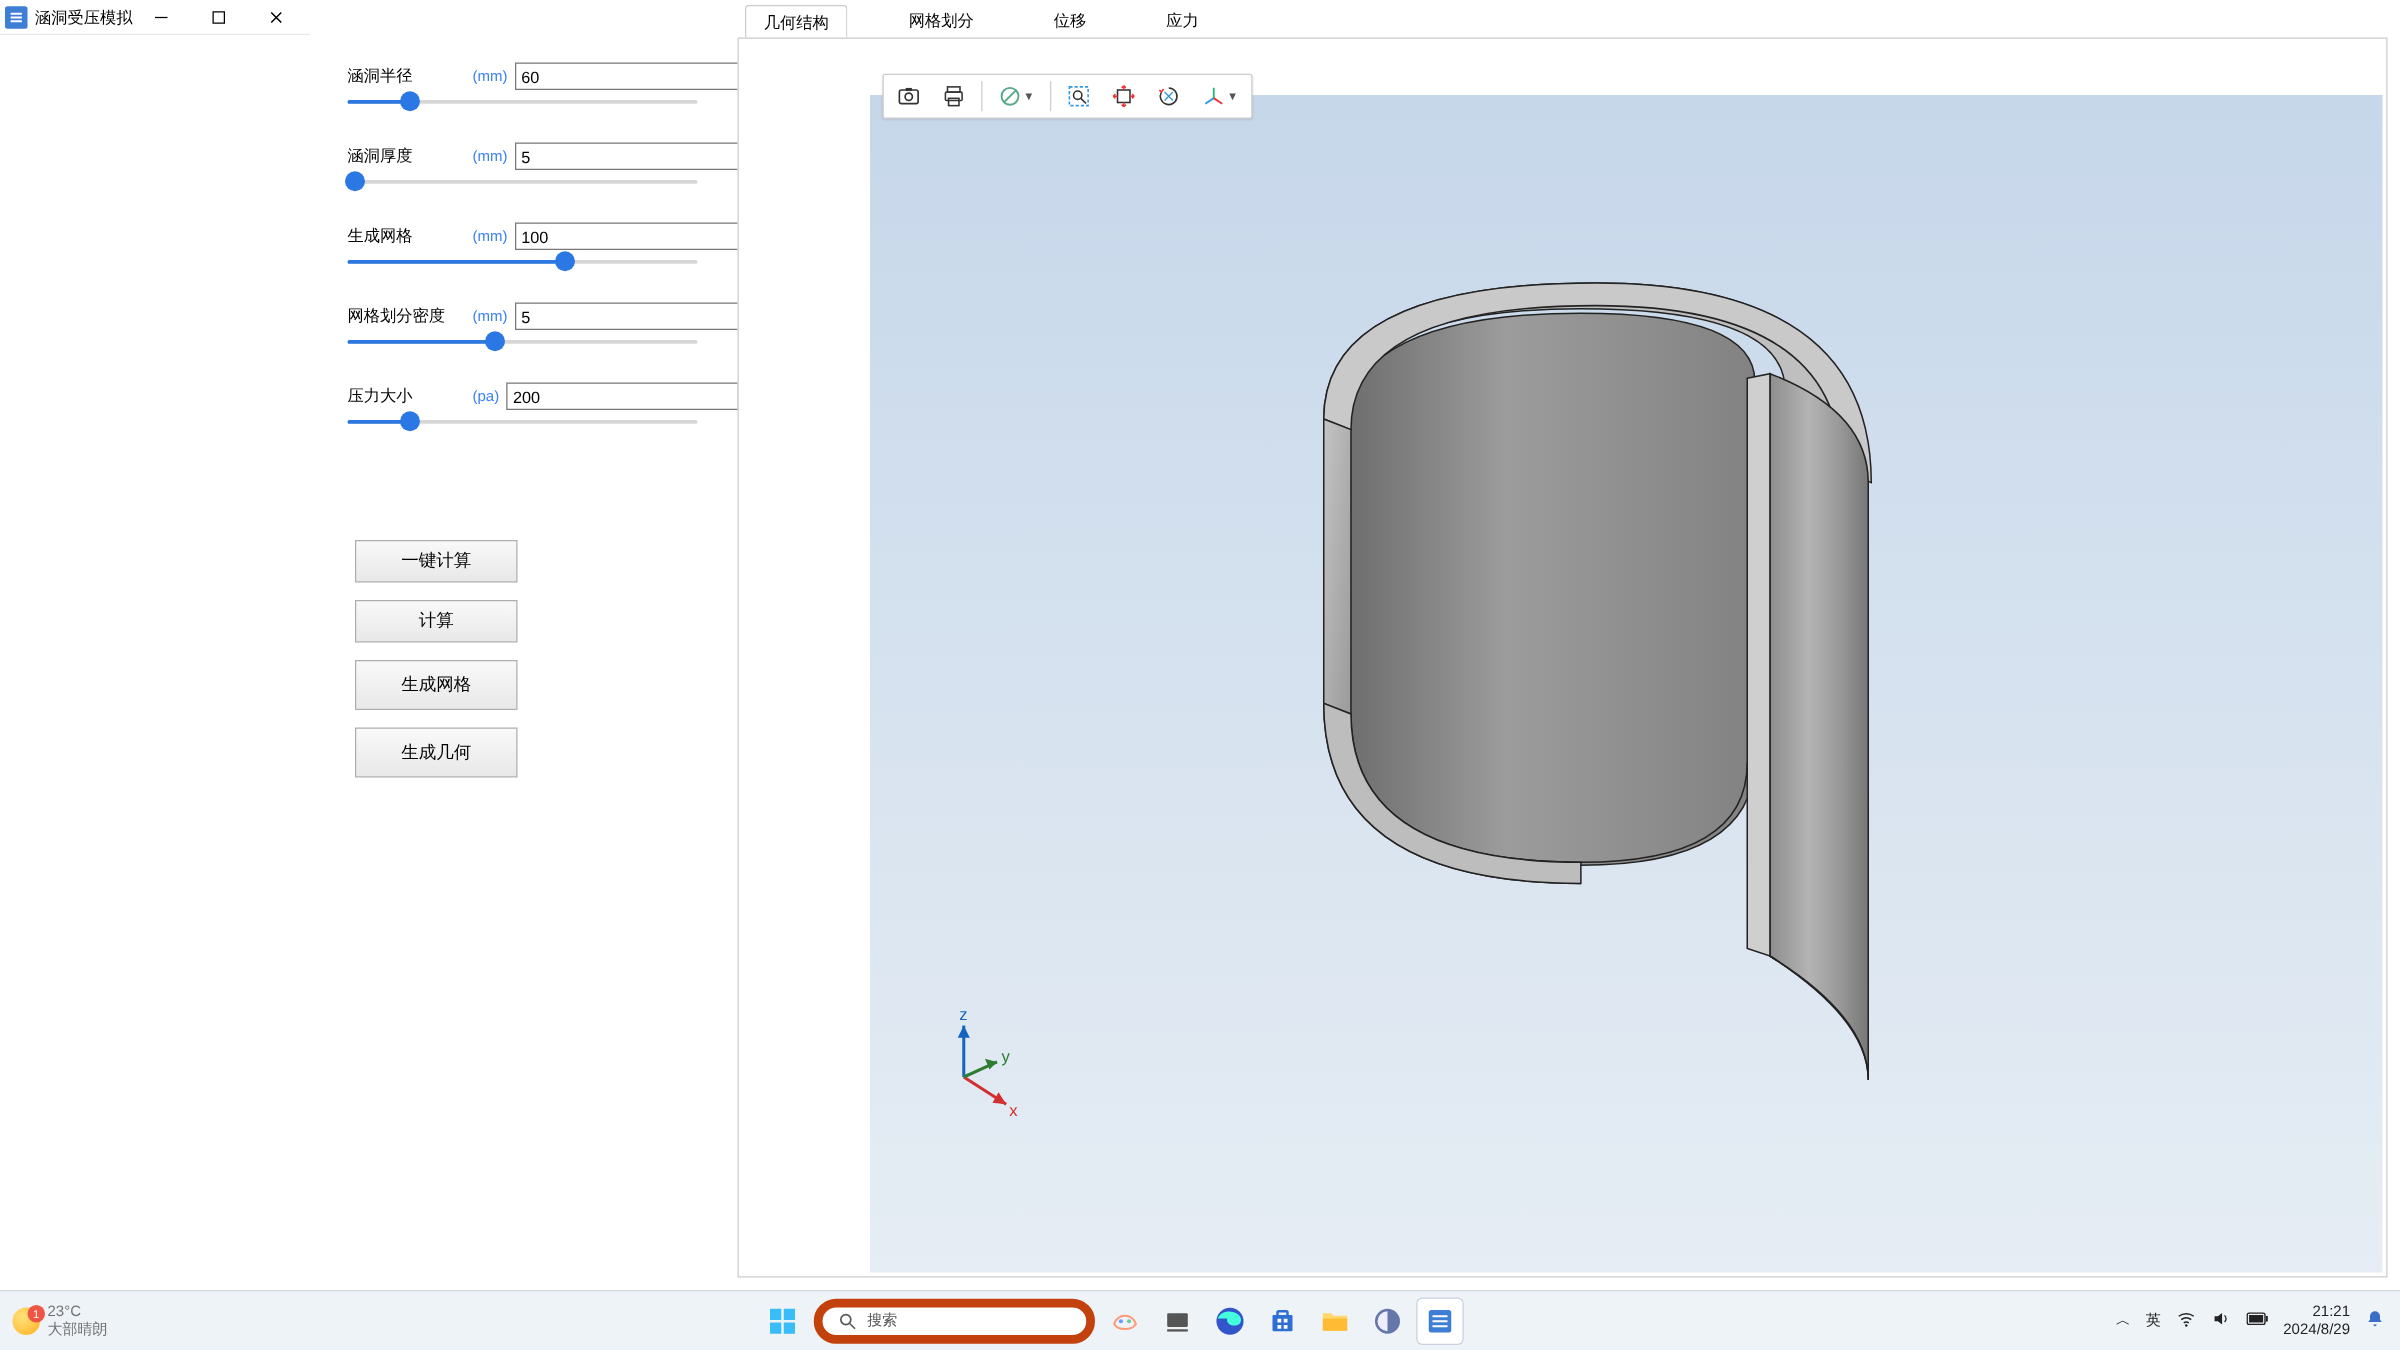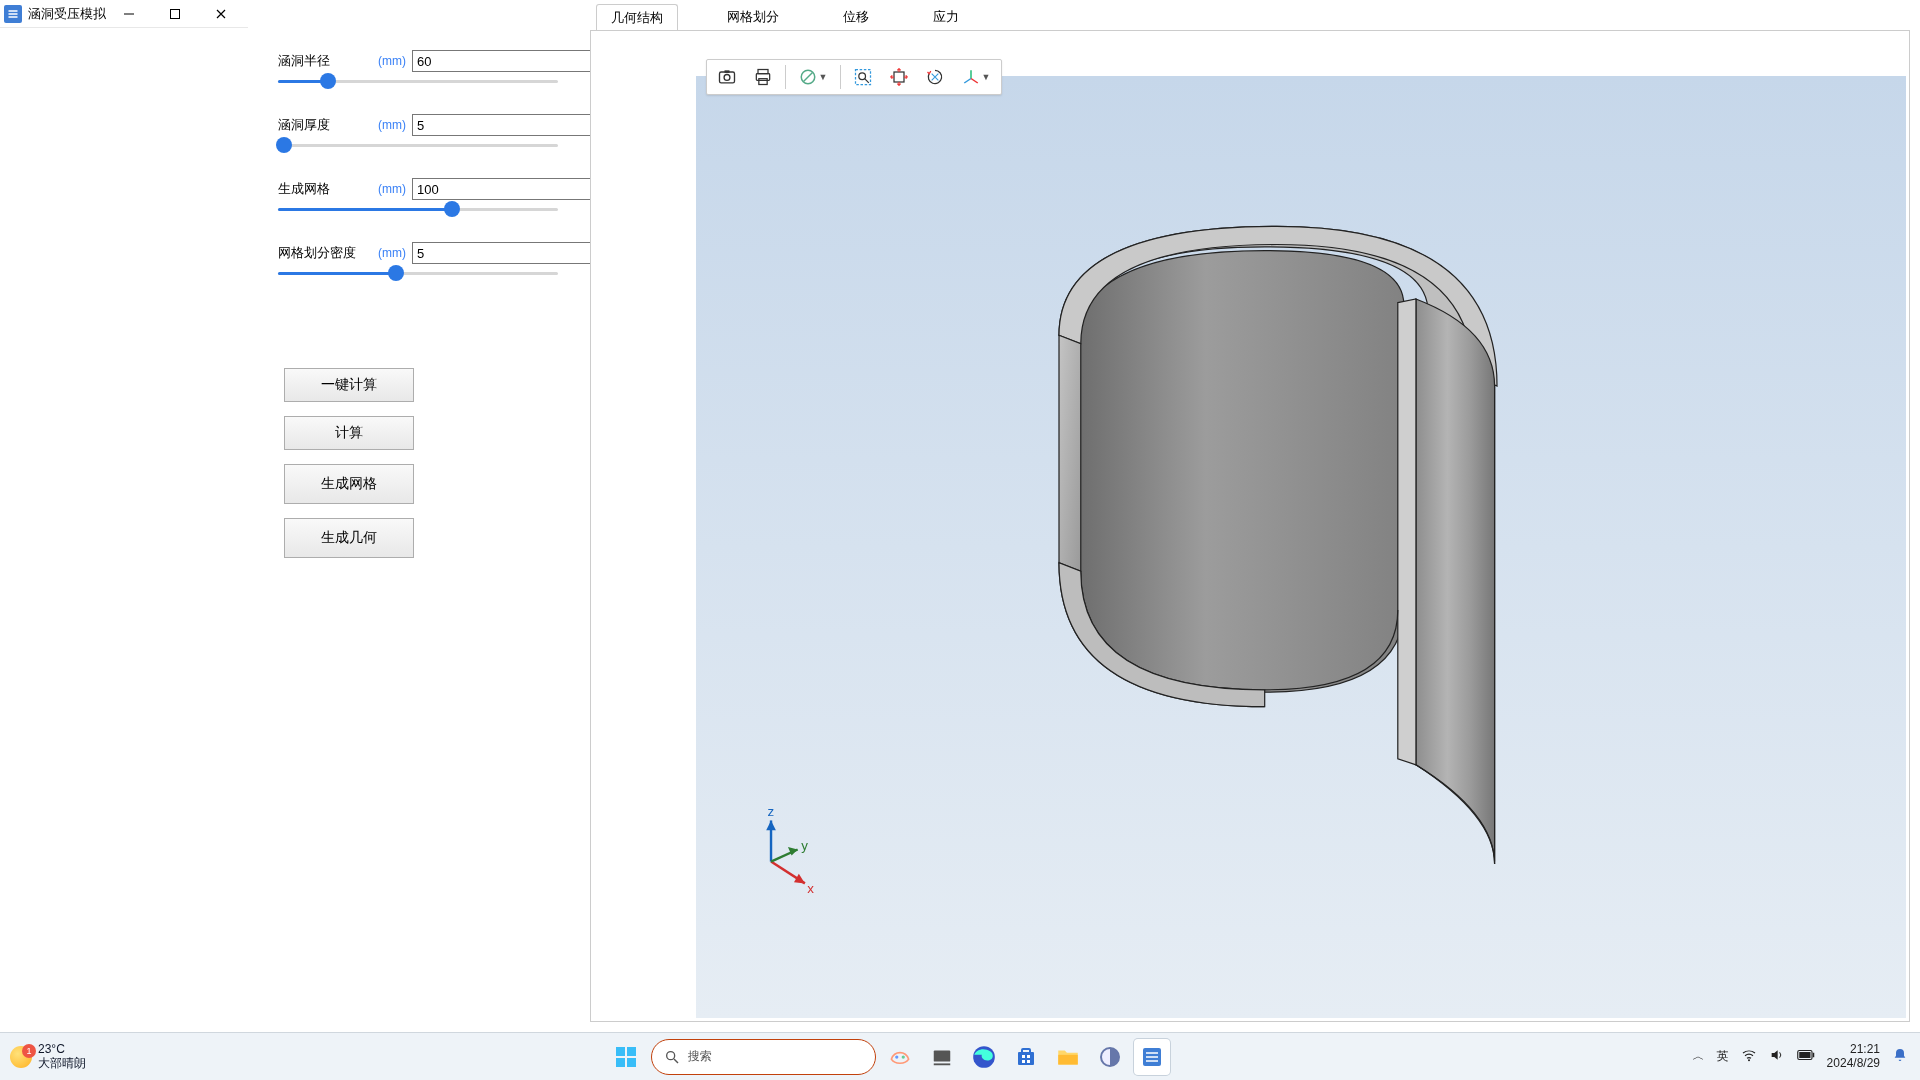--- a/index.html
+++ b/index.html
@@ -48,24 +48,24 @@
 .tb-caret { font-size:9px; color:#555; margin-left:2px; }
 
 
 .viewport { position:absolute; top:45px; left:105px; right:3px; bottom:3px; background:linear-gradient(#c6d7ea, #e6edf4); overflow:hidden; }
 
 
 .taskbar { position:fixed; left:0; right:0; bottom:0; height:48px; background:#eef3f8; border-top:1px solid #d0d7de; display:flex; align-items:center; }
 .weather { display:flex; align-items:center; gap:6px; padding:0 10px; }
 .weather-icon { width:22px; height:22px; border-radius:50%; background:radial-gradient(circle at 35% 35%, #ffe27a, #ffb020); position:relative; }
 .weather-badge { position:absolute; top:-2px; right:-4px; width:14px; height:14px; background:#e54; color:#fff; font-size:9px; border-radius:50%; display:flex; align-items:center; justify-content:center; }
-.weather-text { display:flex; flex-direction:column; line-height:1.1; font-size:12px; color:#0f172a; }
+.weather-text { display:flex; flex-direction:column; line-height:1.1; font-size:12px; color:#737373; }
 .task-center { flex:1; display:flex; align-items:center; justify-content:center; gap:6px; }
 .start-btn { width:38px; height:38px; display:flex; align-items:center; justify-content:center; }
-.search-box { width:225px; height:36px; background:#fff; border:1px solid #c2410c; border-radius:20px; display:flex; align-items:center; padding:0 12px; gap:8px; color:#555; }
+.search-box { width:225px; height:36px; background:#fff; border:7px solid #c2410c; border-radius:20px; display:flex; align-items:center; padding:0 12px; gap:8px; color:#555; }
 .task-icon { width:36px; height:36px; display:flex; align-items:center; justify-content:center; border-radius:4px; }
 .task-icon.active { background:#fff; box-shadow:0 0 0 1px #c8d2dc; }
 .systray { display:flex; align-items:center; gap:12px; padding:0 12px; color:#222; font-size:12px; }
 .clock { text-align:right; line-height:1.15; }
 </style>
 </head>
 <body>
 
 <div class="window">
 
@@ -143,20 +143,32 @@
           <span class="param-unit">(mm)</span>
           <input class="param-input" value="5" style="">
         </div>
         <div class="slider">
           <div class="slider-track"></div>
             <div class="slider-fill" style="width:42%"></div>
             <div class="slider-thumb" style="left:42%"></div>
         </div>
       </div>
 
+      <div class="param">
+        <div class="param-row">
+          <span class="param-label">压力大小</span>
+          <span class="param-unit">(pa)</span>
+          <input class="param-input" value="200" style="">
+        </div>
+        <div class="slider">
+          <div class="slider-track"></div>
+            <div class="slider-fill" style="width:18%"></div>
+            <div class="slider-thumb" style="left:18%"></div>
+        </div>
+      </div>
 
       <div class="buttons">
         <button class="btn">一键计算</button>
         <button class="btn">计算</button>
         <button class="btn tall">生成网格</button>
         <button class="btn tall">生成几何</button>
       </div>
     </div>
 
     <div class="main">

